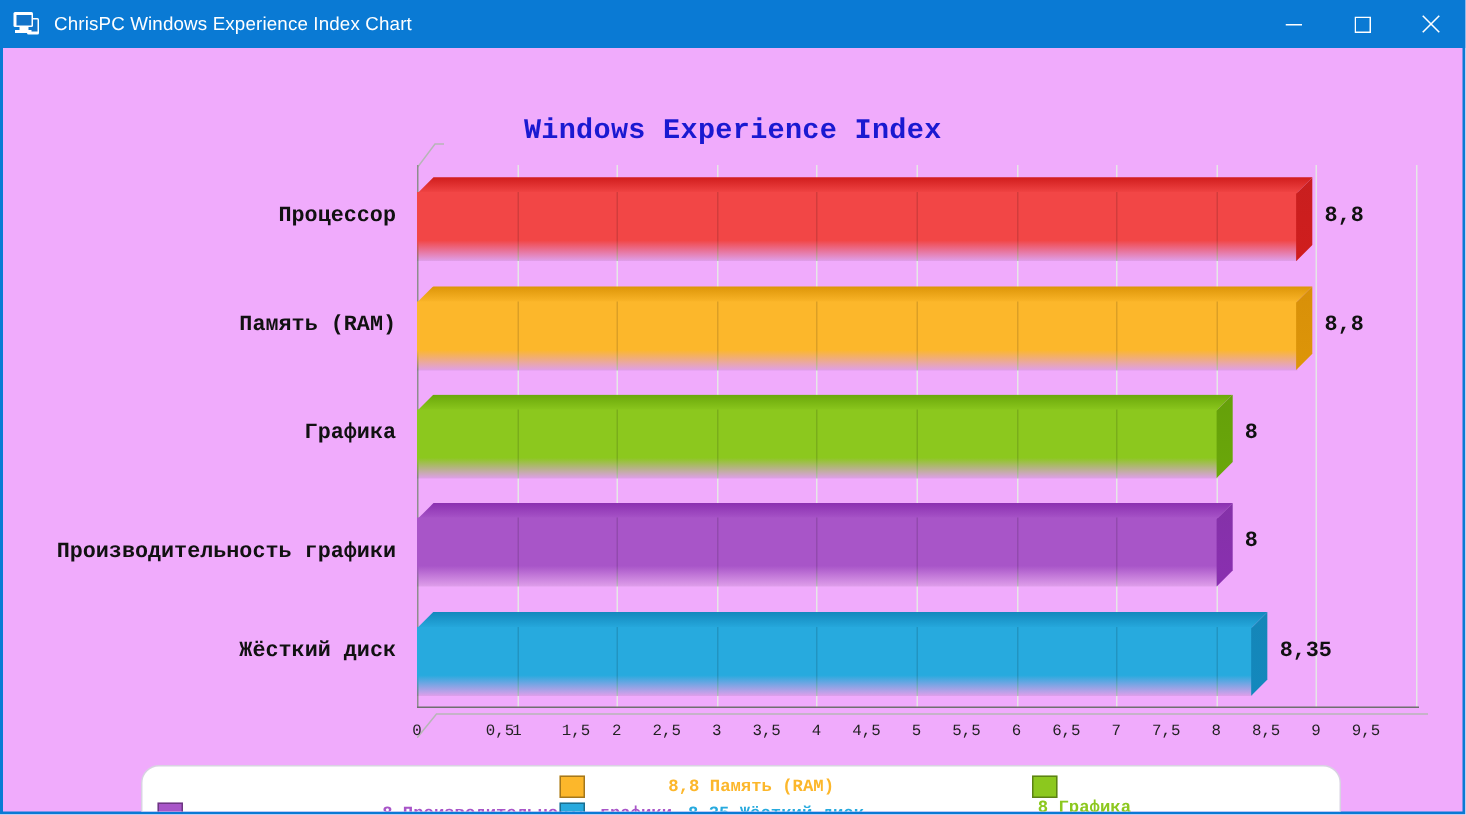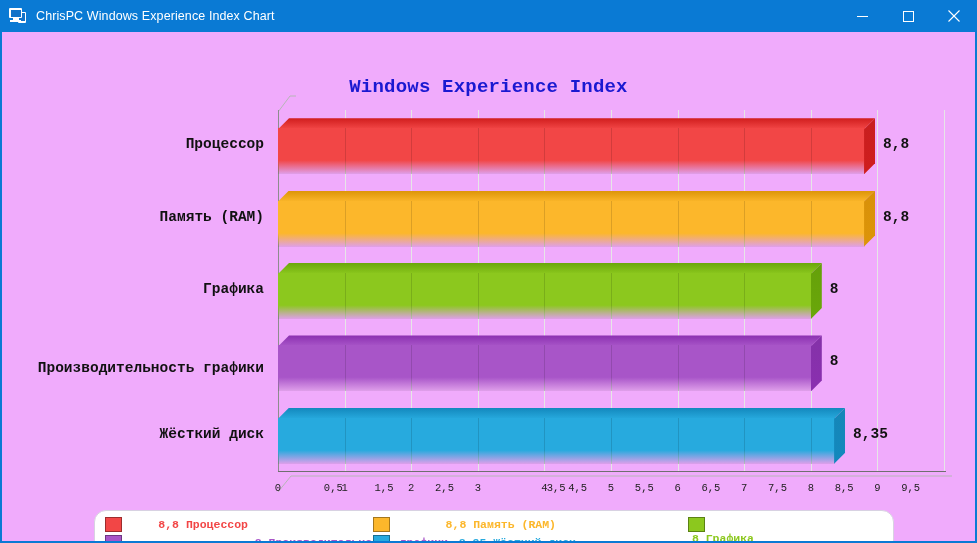--- a/index.html
+++ b/index.html
@@ -234,40 +234,36 @@
     </div>
 
     <div class="xticks" id="xticks">
         <div class="xtick" style="left: 8px;">0</div>
         <div class="xtick" style="left: 41.3px; margin-left: 22px;">0,5</div>
         <div class="xtick" style="left: 74.6px;">1</div>
         <div class="xtick" style="left: 114px;">1,5</div>
         <div class="xtick" style="left: 141.2px;">2</div>
         <div class="xtick" style="left: 174.5px;">2,5</div>
         <div class="xtick" style="left: 207.8px;">3</div>
-        <div class="xtick" style="left: 241.1px; margin-left: 45px;">3,5</div>
+        <div class="xtick" style="left: 241.1px;">3,5</div>
         <div class="xtick" style="left: 274.4px;">4</div>
         <div class="xtick" style="left: 307.7px;">4,5</div>
         <div class="xtick" style="left: 341px;">5</div>
         <div class="xtick" style="left: 374.3px;">5,5</div>
         <div class="xtick" style="left: 407.6px;">6</div>
         <div class="xtick" style="left: 440.9px;">6,5</div>
         <div class="xtick" style="left: 474.2px;">7</div>
         <div class="xtick" style="left: 507.5px;">7,5</div>
         <div class="xtick" style="left: 540.8px;">8</div>
         <div class="xtick" style="left: 574.1px;">8,5</div>
         <div class="xtick" style="left: 607.4px;">9</div>
         <div class="xtick" style="left: 640.7px;">9,5</div>
       </div>
 
     <div class="legend" id="legend">
-        <div class="lg-item" style="left: 10px; top: 6px;">
-          <span class="lg-swatch" style="background: rgb(242, 70, 70);"></span>
-          <span class="lg-text" style="color: rgb(242, 70, 70); width: 120px; text-align: right; margin-left: 6px;">8,8 Процессор</span>
-        </div>
         <div class="lg-item" style="left: 278px; top: 6px; justify-content: flex-end;">
           <span class="lg-swatch" style="background: rgb(252, 183, 43);"></span>
           <span class="lg-text" style="color: rgb(252, 183, 43); width: 160px; text-align: right; margin-left: 6px;">8,8 Память (RAM)</span>
         </div>
         <div class="lg-item" style="left: 543px; top: 6px; flex-direction: column;">
           <span class="lg-swatch" style="background: rgb(140, 200, 30);"></span>
           <span class="lg-text" style="color: rgb(140, 200, 30); width: 110px; text-align: right; margin-left: 6px;">8 Графика</span>
         </div>
         <div class="lg-item" style="left: 10px; top: 24px;">
           <span class="lg-swatch" style="background: rgb(168, 85, 200);"></span>

